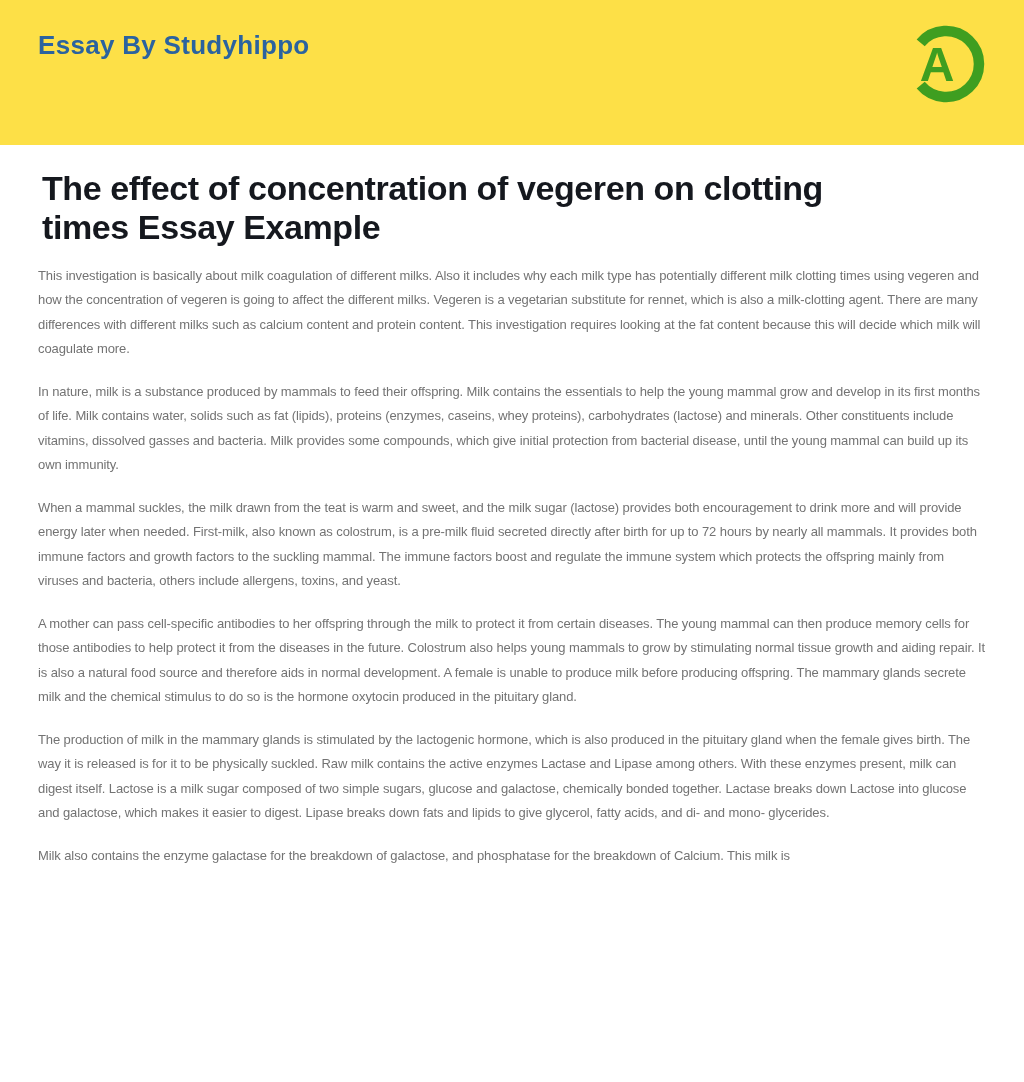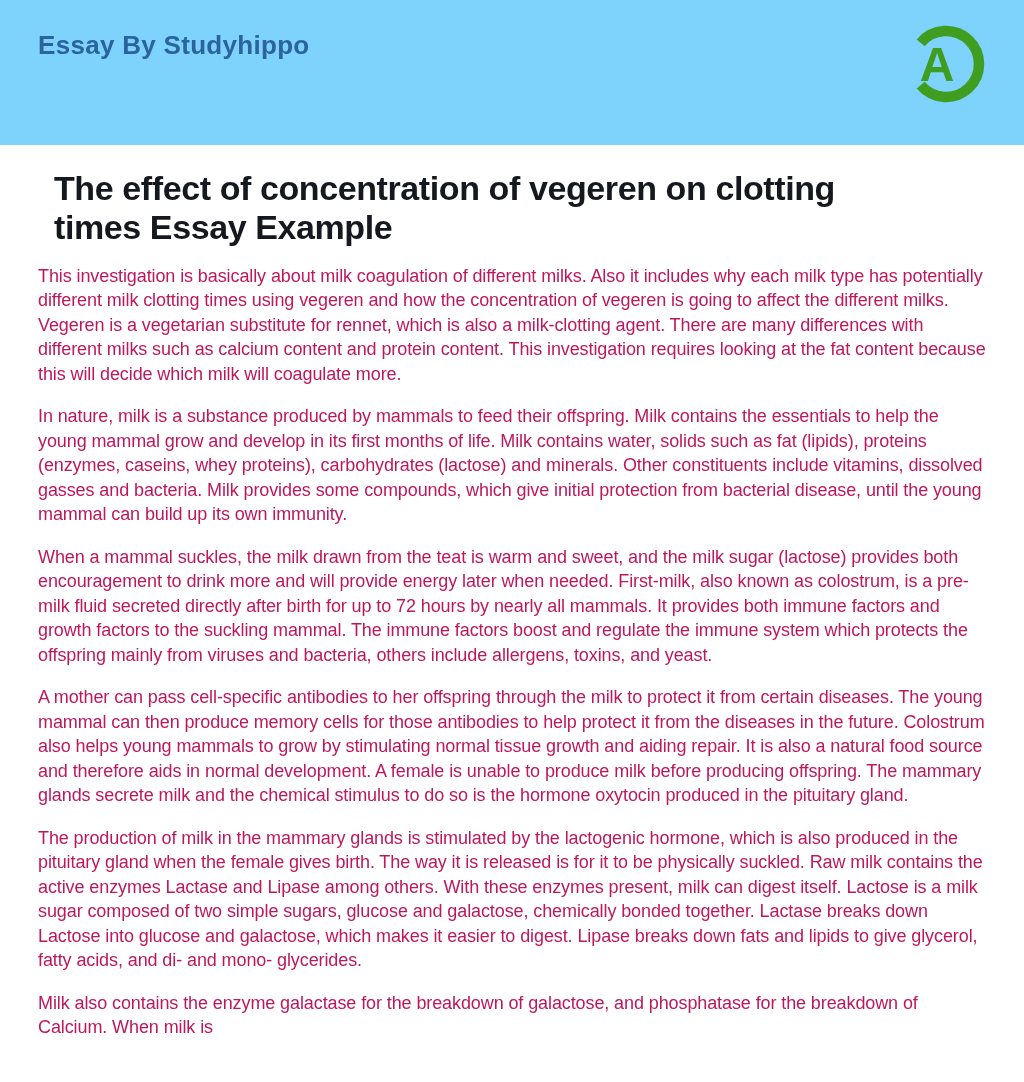--- a/index.html
+++ b/index.html
@@ -6,21 +6,21 @@
   html, body {
     margin: 0;
     padding: 0;
     width: 1024px;
     height: 1082px;
     background: #ffffff;
     font-family: "Liberation Sans", sans-serif;
     overflow: hidden;
   }
   .site-header {
-    background: #7dd3fc;
+    background: #fde047;
     height: 145px;
     padding: 30px 40px 0 38px;
     position: relative;
   }
   .site-title {
     color: #2b639f;
     font-size: 26px;
     font-weight: 700;
     letter-spacing: 0.3px;
     margin: 0 0 13px 0;
@@ -44,26 +44,26 @@
   }
   .content {
     padding: 0 38px;
   }
   .essay-title {
     color: #15181e;
     font-size: 34px;
     line-height: 1.14;
     font-weight: 700;
     letter-spacing: -0.4px;
-    margin: 24px 0 17px 16px;
+    margin: 24px 0 17px 4px;
     max-width: 850px;
   }
   .para {
-    color: #be185d;
-    font-size: 18px;
+    color: #737373;
+    font-size: 13px;
     line-height: 24.5px;
     letter-spacing: -0.1px;
     margin: 0 0 18px 0;
     max-width: 952px;
   }
 </style>
 </head>
 <body>
 
 <header class="site-header">
@@ -80,14 +80,14 @@
 </header>
 
 <main class="content">
   <h1 class="essay-title">The effect of concentration of vegeren on clotting times Essay Example</h1>
 
   <p class="para">This investigation is basically about milk coagulation of different milks. Also it includes why each milk type has potentially different milk clotting times using vegeren and how the concentration of vegeren is going to affect the different milks. Vegeren is a vegetarian substitute for rennet, which is also a milk-clotting agent. There are many differences with different milks such as calcium content and protein content. This investigation requires looking at the fat content because this will decide which milk will coagulate more.</p>
   <p class="para">In nature, milk is a substance produced by mammals to feed their offspring. Milk contains the essentials to help the young mammal grow and develop in its first months of life. Milk contains water, solids such as fat (lipids), proteins (enzymes, caseins, whey proteins), carbohydrates (lactose) and minerals. Other constituents include vitamins, dissolved gasses and bacteria. Milk provides some compounds, which give initial protection from bacterial disease, until the young mammal can build up its own immunity.</p>
   <p class="para">When a mammal suckles, the milk drawn from the teat is warm and sweet, and the milk sugar (lactose) provides both encouragement to drink more and will provide energy later when needed. First-milk, also known as colostrum, is a pre-milk fluid secreted directly after birth for up to 72 hours by nearly all mammals. It provides both immune factors and growth factors to the suckling mammal. The immune factors boost and regulate the immune system which protects the offspring mainly from viruses and bacteria, others include allergens, toxins, and yeast.</p>
   <p class="para">A mother can pass cell-specific antibodies to her offspring through the milk to protect it from certain diseases. The young mammal can then produce memory cells for those antibodies to help protect it from the diseases in the future. Colostrum also helps young mammals to grow by stimulating normal tissue growth and aiding repair. It is also a natural food source and therefore aids in normal development. A female is unable to produce milk before producing offspring. The mammary glands secrete milk and the chemical stimulus to do so is the hormone oxytocin produced in the pituitary gland.</p>
   <p class="para">The production of milk in the mammary glands is stimulated by the lactogenic hormone, which is also produced in the pituitary gland when the female gives birth. The way it is released is for it to be physically suckled. Raw milk contains the active enzymes Lactase and Lipase among others. With these enzymes present, milk can digest itself. Lactose is a milk sugar composed of two simple sugars, glucose and galactose, chemically bonded together. Lactase breaks down Lactose into glucose and galactose, which makes it easier to digest. Lipase breaks down fats and lipids to give glycerol, fatty acids, and di- and mono- glycerides.</p>
-  <p class="para">Milk also contains the enzyme galactase for the breakdown of galactose, and phosphatase for the breakdown of Calcium. When milk is</p>
+  <p class="para">Milk also contains the enzyme galactase for the breakdown of galactose, and phosphatase for the breakdown of Calcium. This milk is</p>
 </main>
 
 </body></html>

